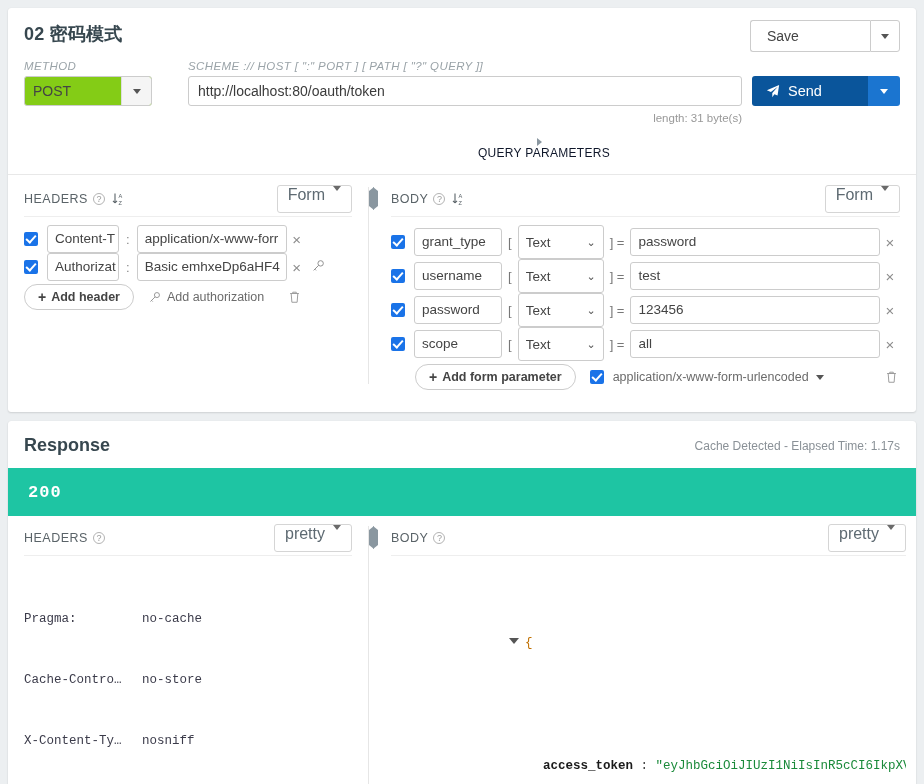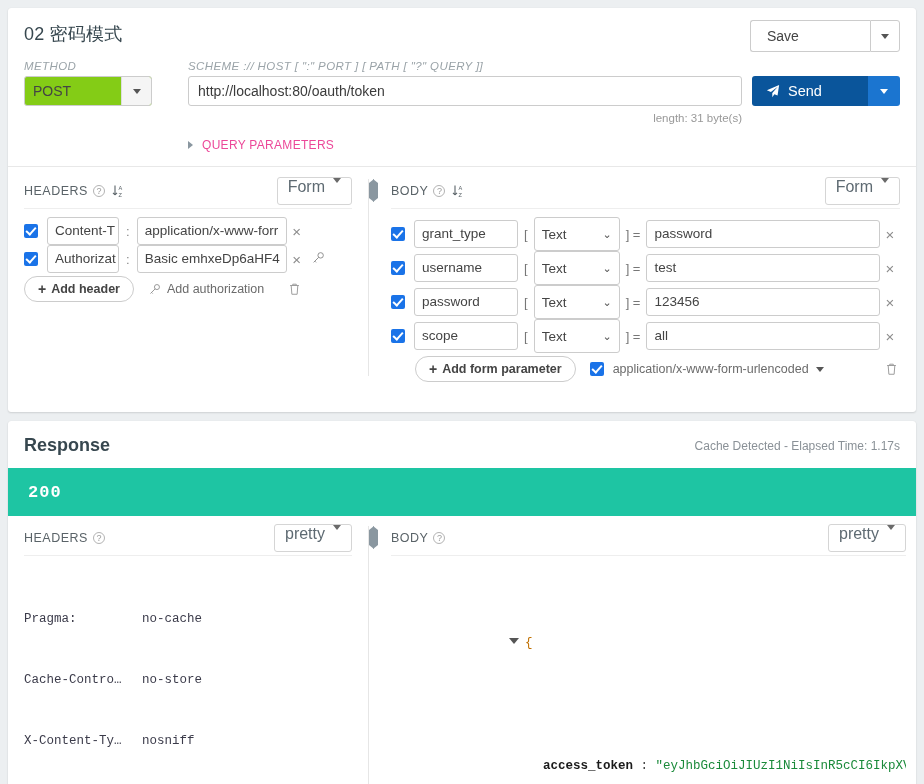--- a/index.html
+++ b/index.html
@@ -20,21 +20,21 @@
     box-shadow: 0 1px 2px rgba(0,0,0,.12), 0 0 1px rgba(0,0,0,.10);
     margin: 0 8px;
     position: relative;
   }
   .card-request { margin-top: 8px; height: 404px; }
   .card-response { margin-top: 9px; height: 420px; overflow: hidden; }
 
   
   .req-top { padding: 14px 16px 0 16px; position: relative; }
   .title {
-    font-size: 18px; font-weight: normal; color: #37474f;
+    font-size: 18px; font-weight: bold; color: #37474f;
     letter-spacing: .2px; margin: 0 0 14px 0;
   }
   .field-labels { display: flex; align-items: flex-end; }
   .lbl {
     font-size: 11.5px; color: #9aa3a8; letter-spacing: .4px;
     text-transform: uppercase; padding-bottom: 4px; display: block; font-style: italic;
   }
   .row-url { display: flex; align-items: flex-start; }
   .col-method { width: 128px; flex: none; }
   .col-url { flex: 1; margin-left: 36px; }
@@ -95,21 +95,21 @@
   }
   .btn-send .plane { margin-right: 8px; display: flex; }
   .btn-send-arrow {
     width: 32px; height: 30px; background: #1b75d0; border-radius: 0 3px 3px 0;
     display: flex; align-items: center; justify-content: center; cursor: pointer;
   }
   .send-group { display: flex; }
 
   .qp-row {
     display: flex; align-items: center; margin: 14px 0 4px 164px;
-    font-size: 12px; color: #ec4899; letter-spacing: .3px;
+    font-size: 12px; color: #0f172a; letter-spacing: .3px; flex-direction: column;
   }
   .qp-row .caret-right { margin-right: 9px; }
 
   
   .panes { display: flex; margin-top: 14px; border-top: 1px solid #e8e8e8; }
   .pane { position: relative; padding: 12px 16px 0 16px; }
   .pane-left { width: 360px; flex: none; }
   .pane-divider { width: 1px; background: #e6e6e6; margin: 12px 0 6px 0; }
   .pane-right { flex: 1; padding-left: 22px; }
 
@@ -175,21 +175,21 @@
   }
   .pill .plus { font-size: 14px; margin-right: 5px; font-weight: bold; }
   .link-ish {
     display: inline-flex; align-items: center; font-size: 12.5px; color: #6b6b6b;
     margin-left: 14px; cursor: pointer;
   }
   .trash { color: #9a9a9a; cursor: pointer; }
   .actions-row { display: flex; align-items: center; margin-top: 3px; }
 
   
-  .k-bdy { width: 104px; flex: none; }
+  .k-bdy { width: 88px; flex: none; }
   .v-bdy { flex: 1; }
   .type-sel {
     width: 86px; flex: none; height: 28px; border: 1px solid #ccc;
     border-radius: 3px; background: #fff; display: flex; align-items: center;
     padding: 16px 7px; font-size: 13.5px; color: #444; cursor: pointer;
   }
   .type-sel .chev { margin-left: auto; color: #555; font-size: 11px; }
   .brk { padding: 0 6px; color: #777; font-size: 13px; }
 
   

